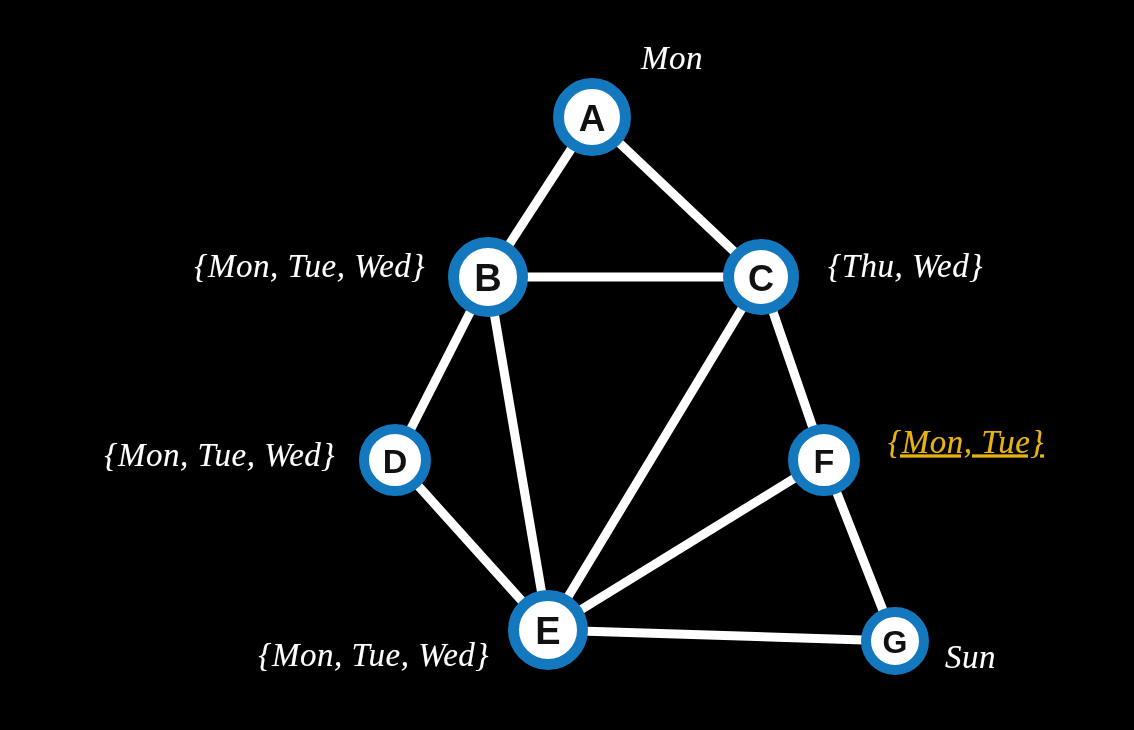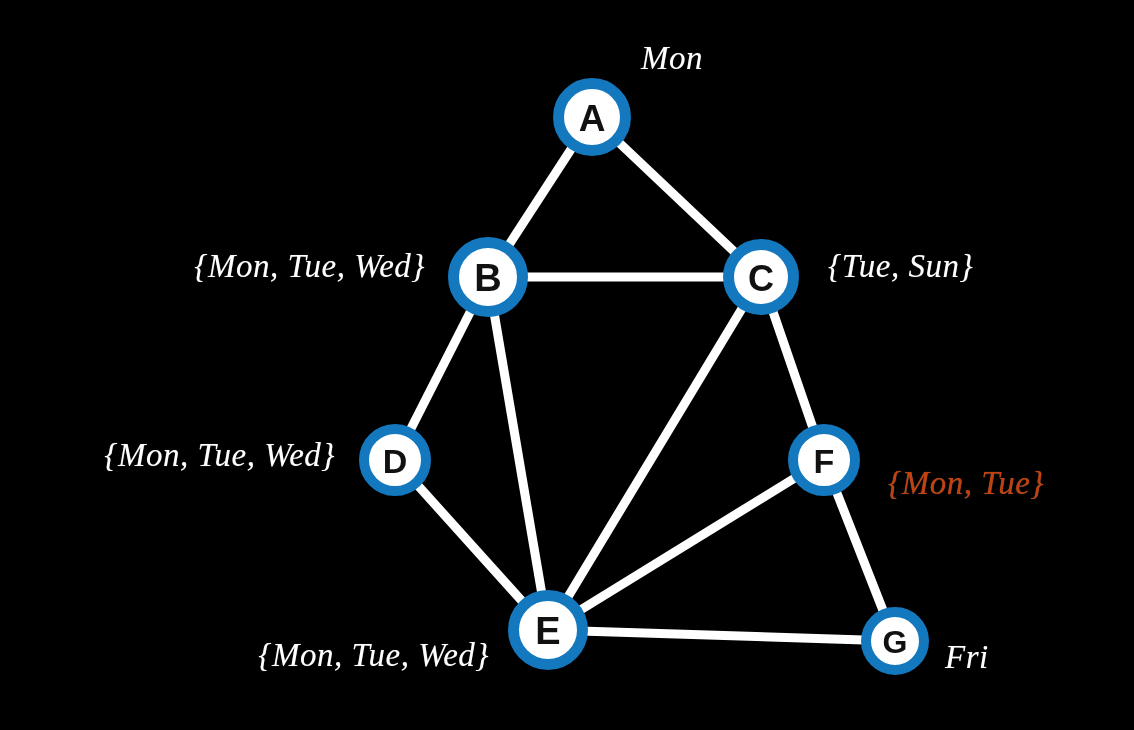--- a/index.html
+++ b/index.html
@@ -100,19 +100,19 @@
         </g>
         <g>
           <circle cx="895" cy="641" r="29" class="node-ring" fill="#ffffff" stroke="#1378be" stroke-width="10"></circle>
           <text x="895" y="642" class="node-letter" fill="#111111" font-size="32">G</text>
         </g>
       </g>
   </svg>
   <div id="labels-layer">
       <div class="domain-label lbl-center" style="left: 672px; top: 58px; color: rgb(255, 255, 255);">Mon</div>
       <div class="domain-label lbl-left" style="left: 425px; top: 266px; color: rgb(255, 255, 255);">{Mon, Tue, Wed}</div>
-      <div class="domain-label lbl-right" style="left: 828px; top: 266px; color: rgb(255, 255, 255);">{Tue, Sun}</div>
+      <div class="domain-label lbl-right" style="left: 828px; top: 266px; color: rgb(255, 255, 255);">{Thu, Wed}</div>
       <div class="domain-label lbl-left" style="left: 335px; top: 455px; color: rgb(255, 255, 255);">{Mon, Tue, Wed}</div>
       <div class="domain-label lbl-left" style="left: 489px; top: 655px; color: rgb(255, 255, 255);">{Mon, Tue, Wed}</div>
-      <div class="domain-label lbl-right" style="left: 888px; top: 483px; color: #c2410c;">{Mon, Tue}</div>
-      <div class="domain-label lbl-right" style="left: 945px; top: 657px; color: rgb(255, 255, 255);">Fri</div>
+      <div class="domain-label lbl-right" style="left: 888px; top: 442px; color: #eab308; text-decoration: underline;">{Mon, Tue}</div>
+      <div class="domain-label lbl-right" style="left: 945px; top: 657px; color: rgb(255, 255, 255);">Sun</div>
     </div>
 </div>
 
 </body></html>

